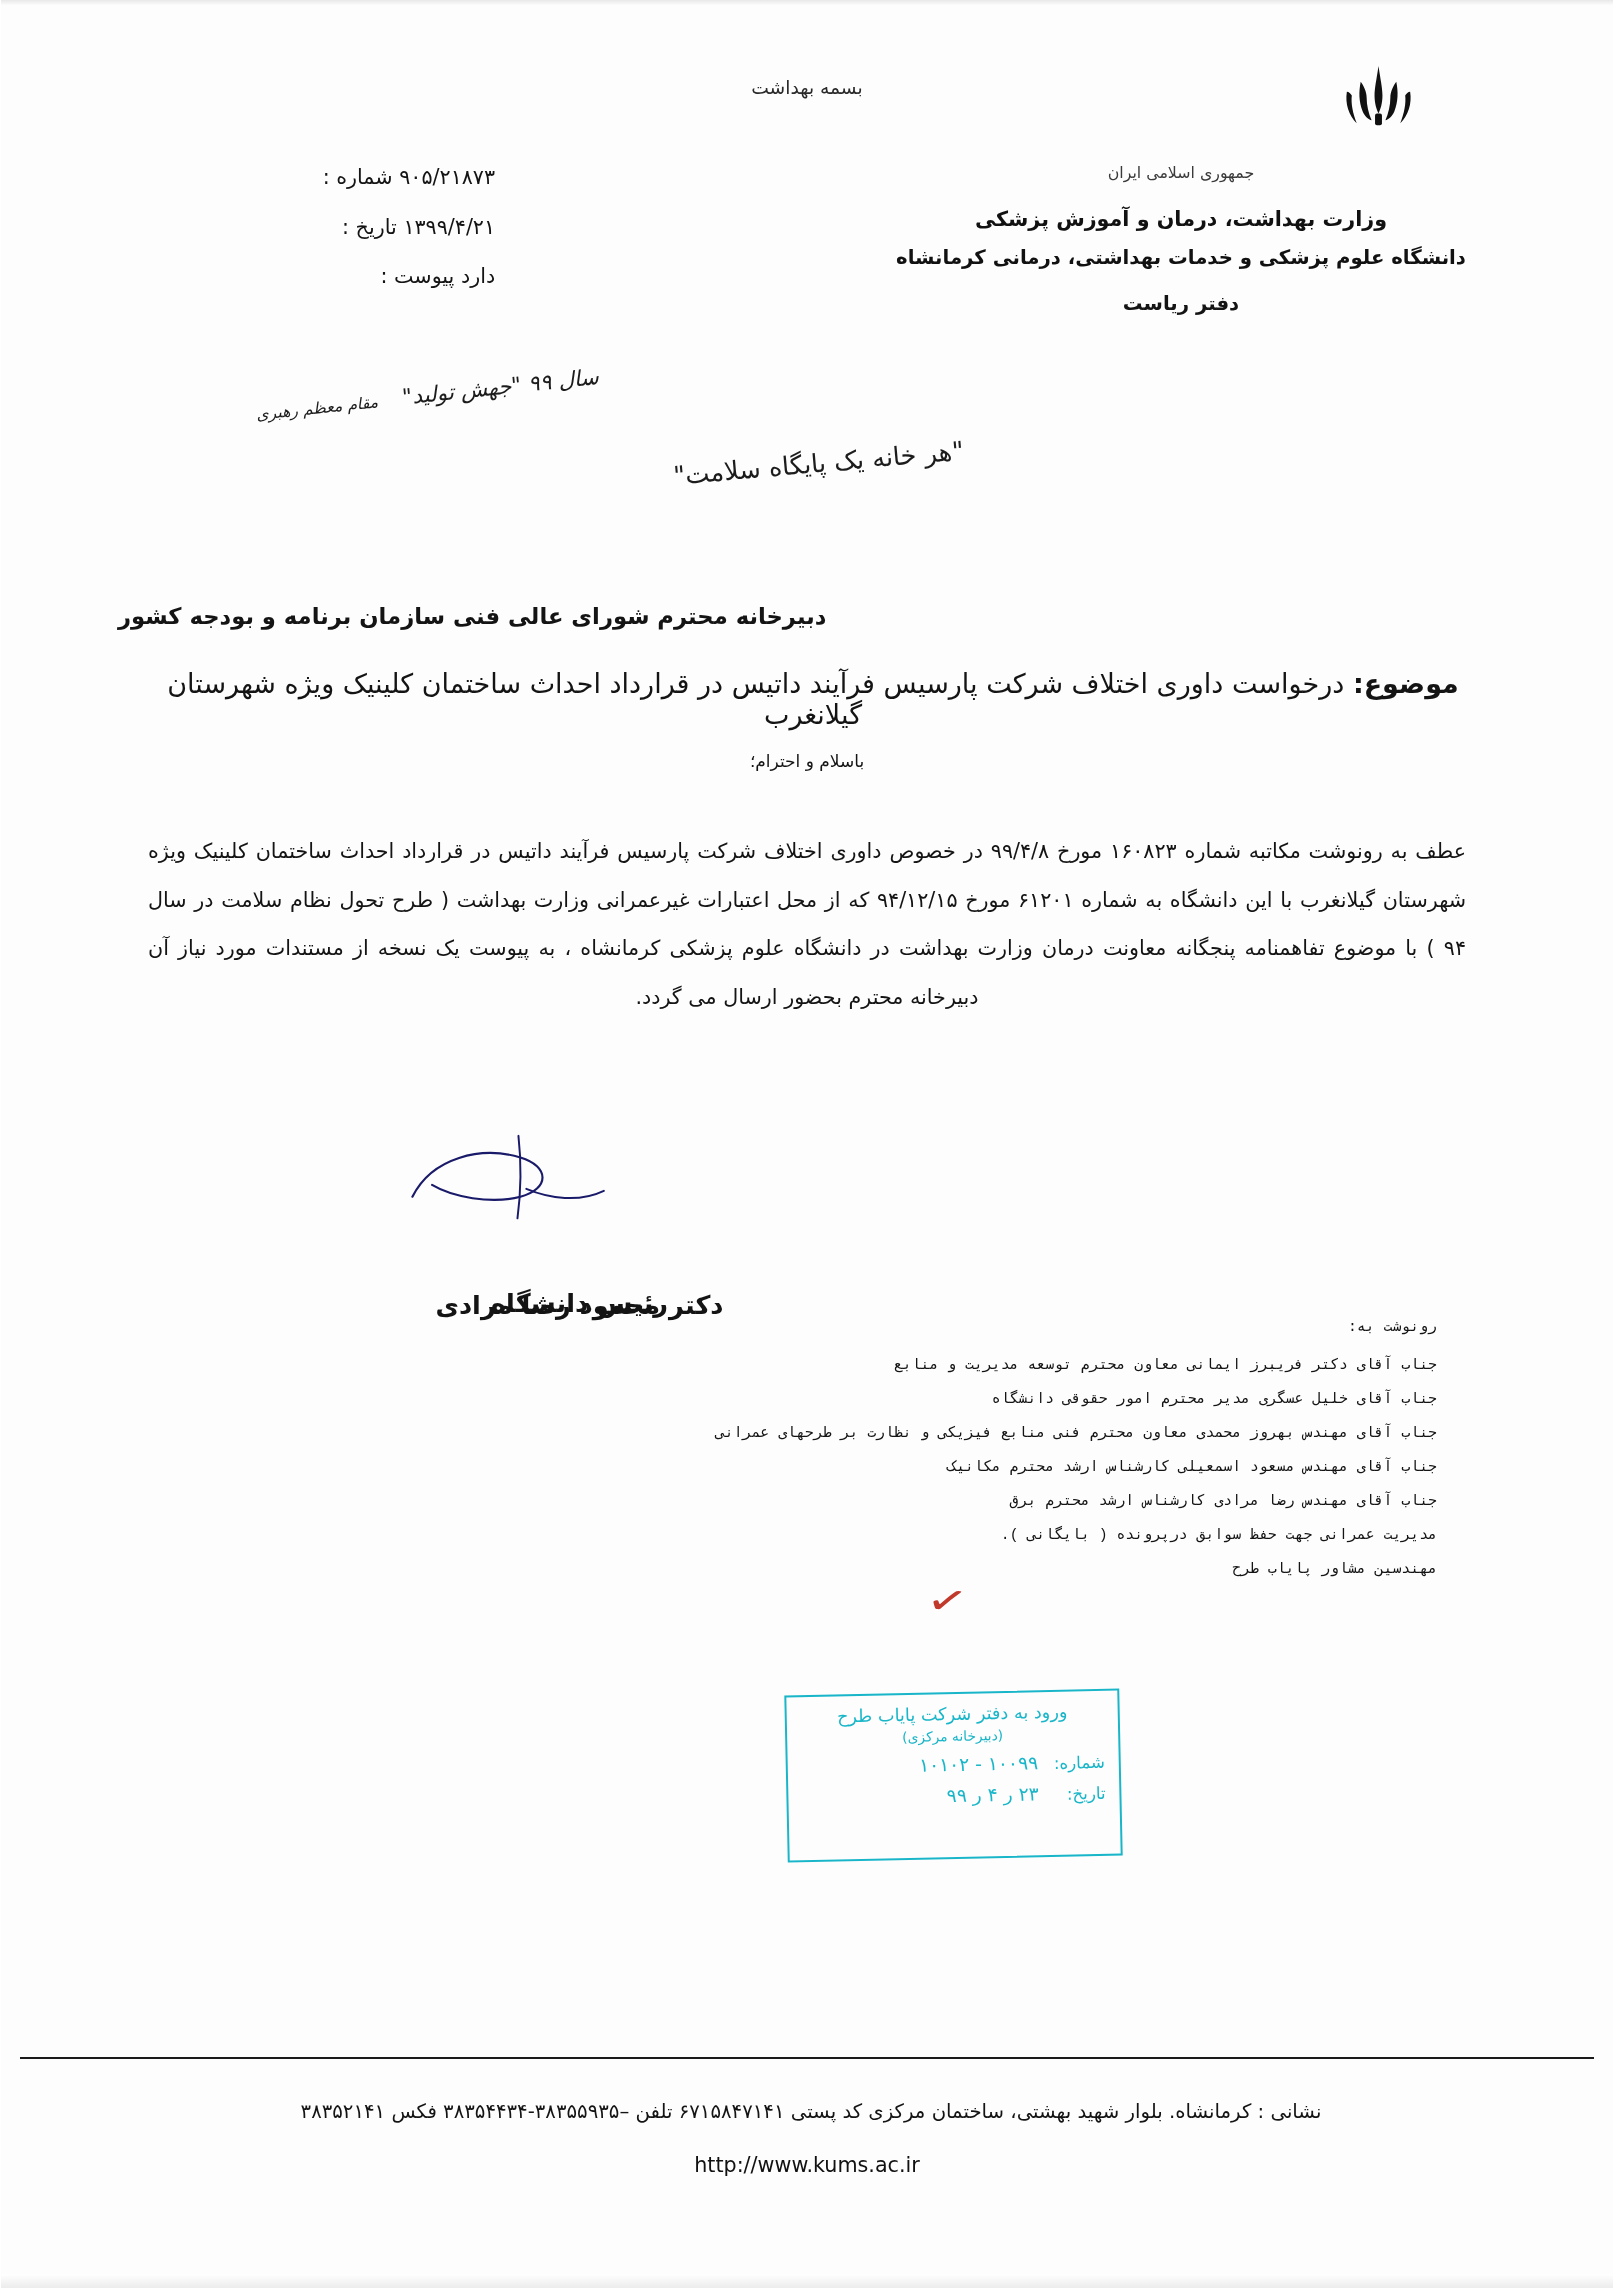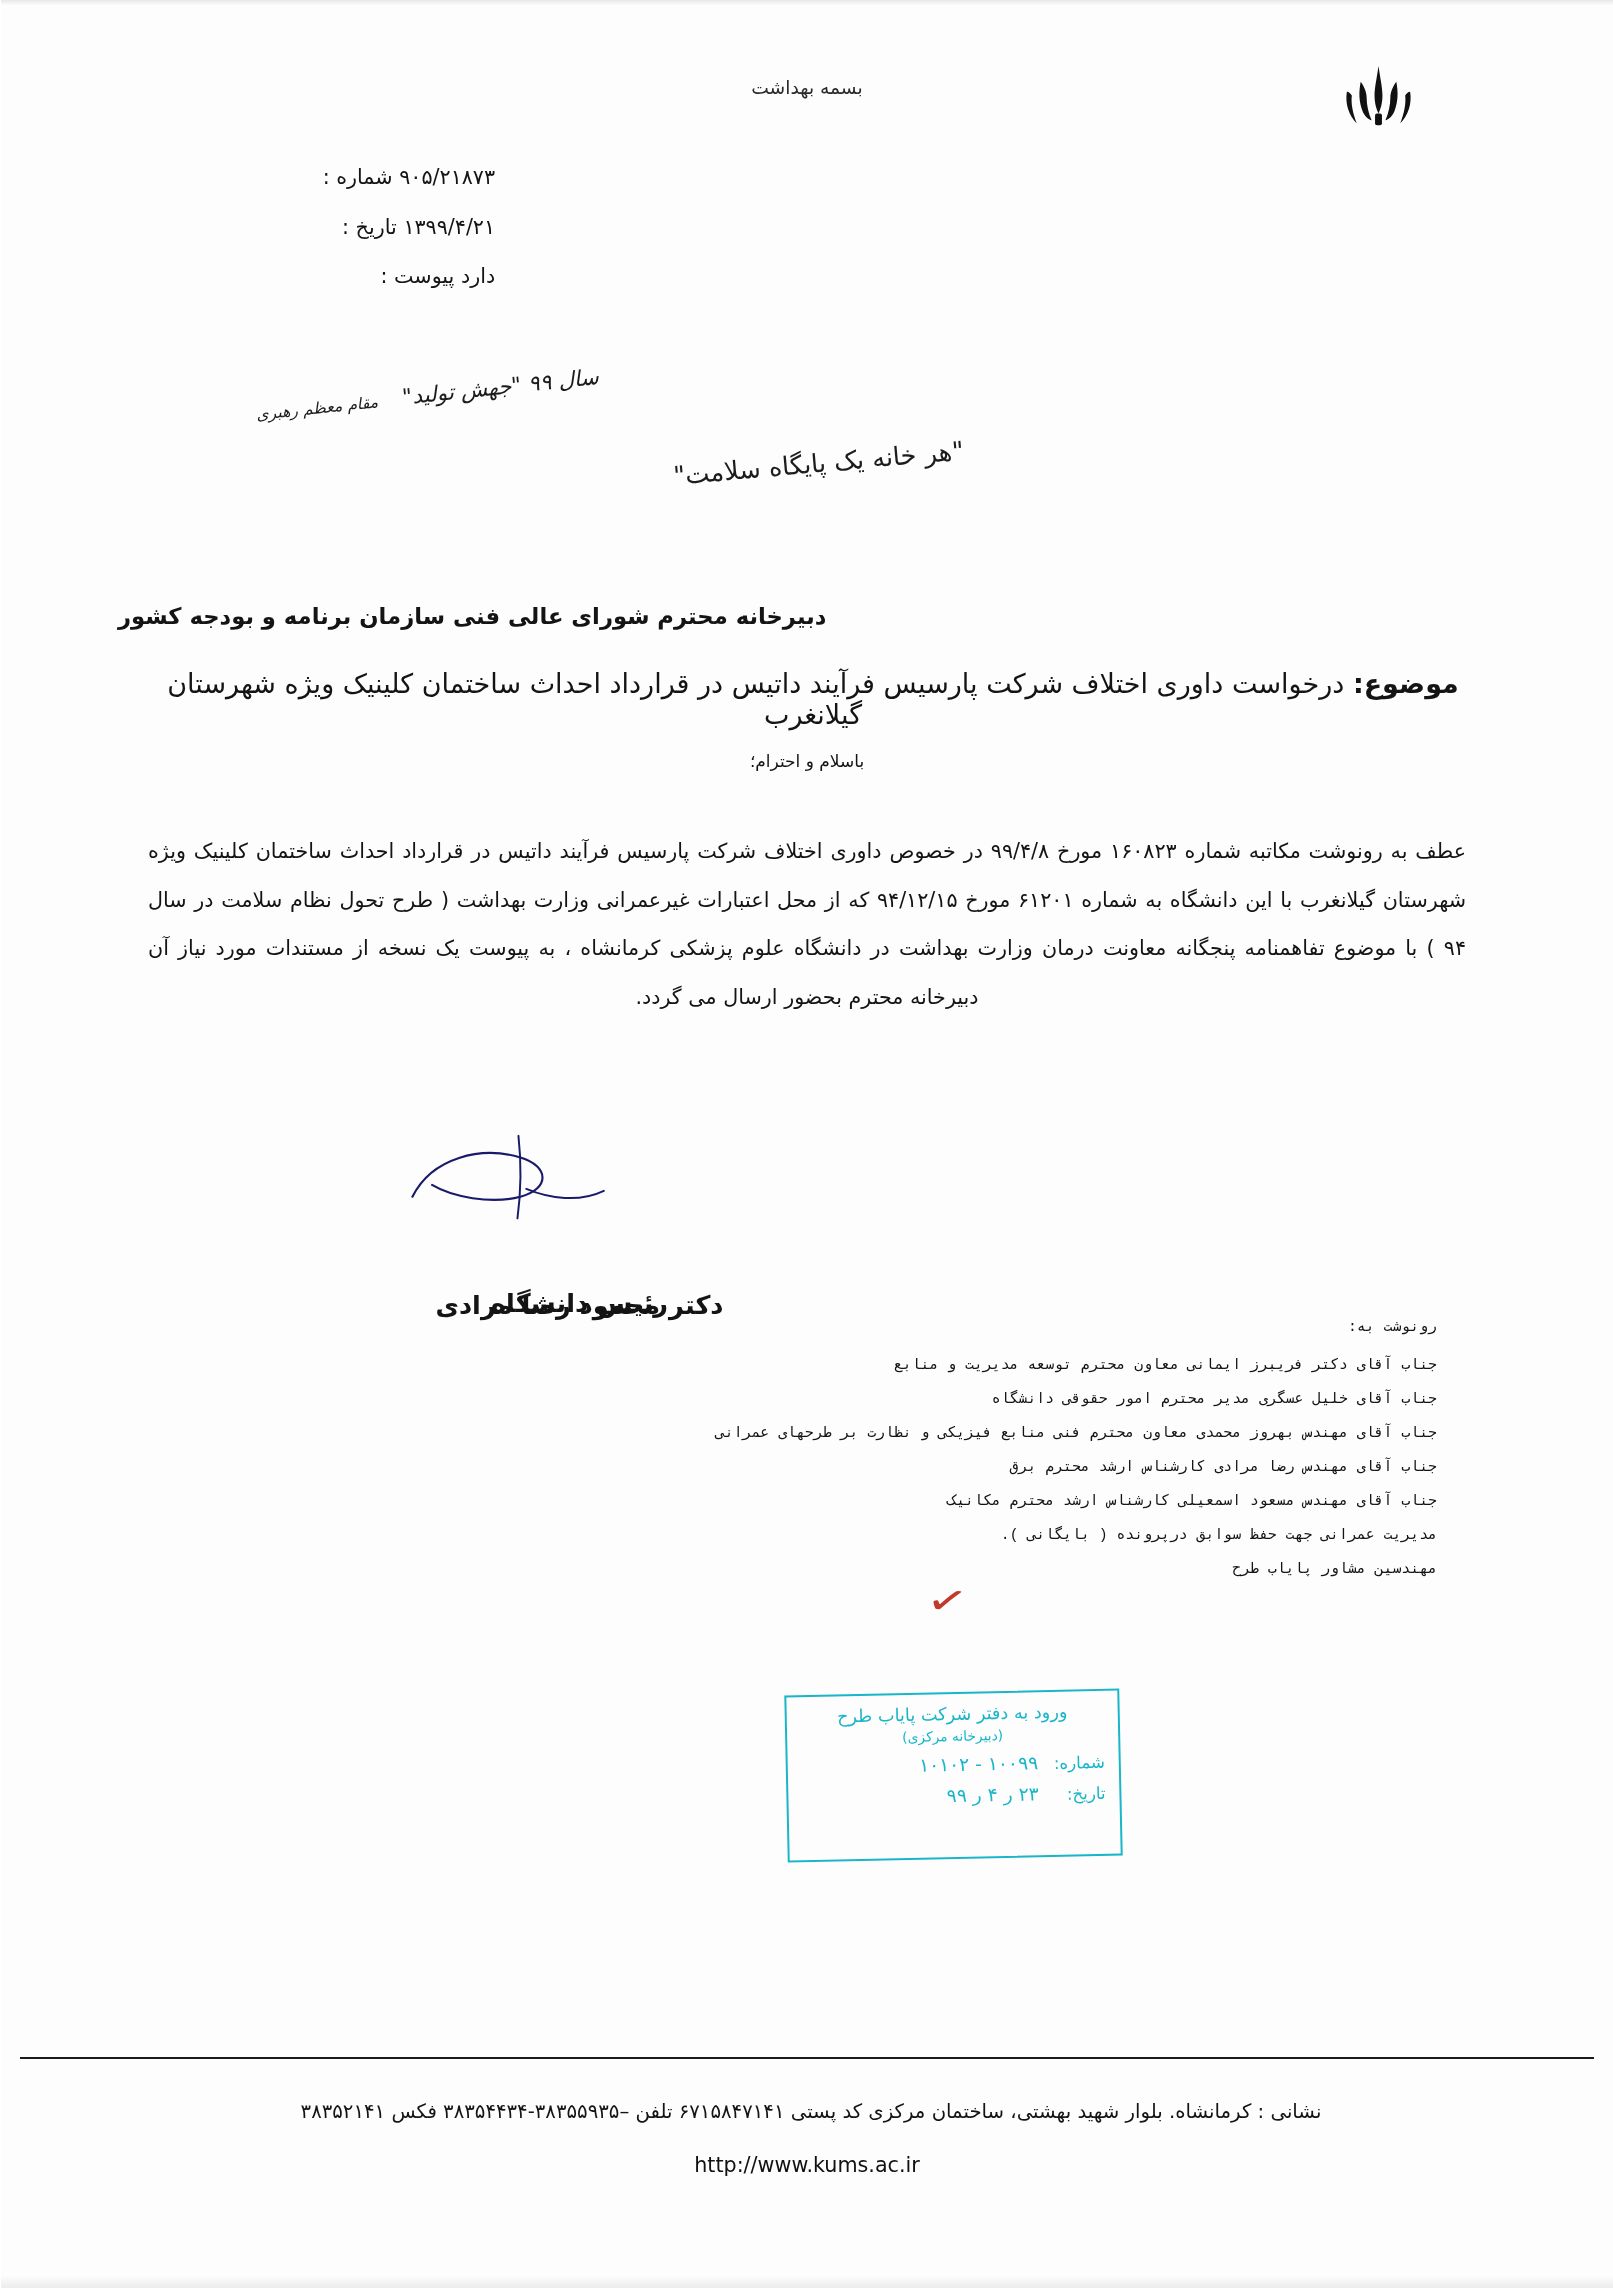--- a/index.html
+++ b/index.html
@@ -298,20 +298,26 @@
         <path d="M48 4 C46 18 44 26 44 34 C44 42 46 48 48 52 C50 48 52 42 52 34 C52 26 50 18 48 4 Z"></path>
         <path d="M30 20 C28 30 28 40 32 50 C34 55 38 58 41 59 C38 52 36 44 36 36 C36 30 33 24 30 20 Z"></path>
         <path d="M66 20 C68 30 68 40 64 50 C62 55 58 58 55 59 C58 52 60 44 60 36 C60 30 63 24 66 20 Z"></path>
         <path d="M16 30 C14 42 18 54 26 62 C22 52 20 42 21 34 C20 32 18 30 16 30 Z"></path>
         <path d="M80 30 C82 42 78 54 70 62 C74 52 76 42 75 34 C76 32 78 30 80 30 Z"></path>
         <rect x="44.5" y="52" width="7" height="12" rx="2"></rect>
       </g>
     </svg>
   </div>
 
+  <div class="org-block">
+    <div class="org-sub">جمهوری اسلامی ایران</div>
+    <div class="org-line">وزارت بهداشت، درمان و آموزش پزشکی</div>
+    <div class="org-line small">دانشگاه علوم پزشکی و خدمات بهداشتی، درمانی کرمانشاه</div>
+    <div class="org-dept">دفتر ریاست</div>
+  </div>
 
   <div class="meta">
     <div class="meta-row">
       <span class="meta-value">۹۰۵/۲۱۸۷۳</span>
       <span class="meta-label">شماره :</span>
     </div>
     <div class="meta-row">
       <span class="meta-value">۱۳۹۹/۴/۲۱</span>
       <span class="meta-label">تاریخ :</span>
     </div>
@@ -346,22 +352,22 @@
   </div>
 
   <div class="sig-name">دکتر محمود رضا مرادی</div>
   <div class="sig-title">رئیس دانشگاه</div>
 
   <div class="cc">
     <div class="cc-title">رونوشت به:</div>
     <div class="cc-item">جناب آقای دکتر فریبرز ایمانی معاون محترم توسعه مدیریت و منابع</div>
     <div class="cc-item">جناب آقای خلیل عسگری مدیر محترم امور حقوقی دانشگاه</div>
     <div class="cc-item">جناب آقای مهندس بهروز محمدی معاون محترم فنی منابع فیزیکی و نظارت بر طرحهای عمرانی</div>
+    <div class="cc-item">جناب آقای مهندس مسعود اسمعیلی کارشناس ارشد محترم مکانیک</div>
     <div class="cc-item">جناب آقای مهندس رضا مرادی کارشناس ارشد محترم برق</div>
-    <div class="cc-item">جناب آقای مهندس مسعود اسمعیلی کارشناس ارشد محترم مکانیک</div>
     <div class="cc-item">مدیریت عمرانی جهت حفظ سوابق درپرونده ( بایگانی ).</div>
     <div class="cc-item">مهندسین مشاور پایاب طرح</div>
   </div>
 
   <div class="check-mark">✓</div>
 
   <div class="stamp">
     <div class="stamp-title">ورود به دفتر شرکت پایاب طرح</div>
     <div class="stamp-sub">(دبیرخانه مرکزی)</div>
     <div class="stamp-row">

